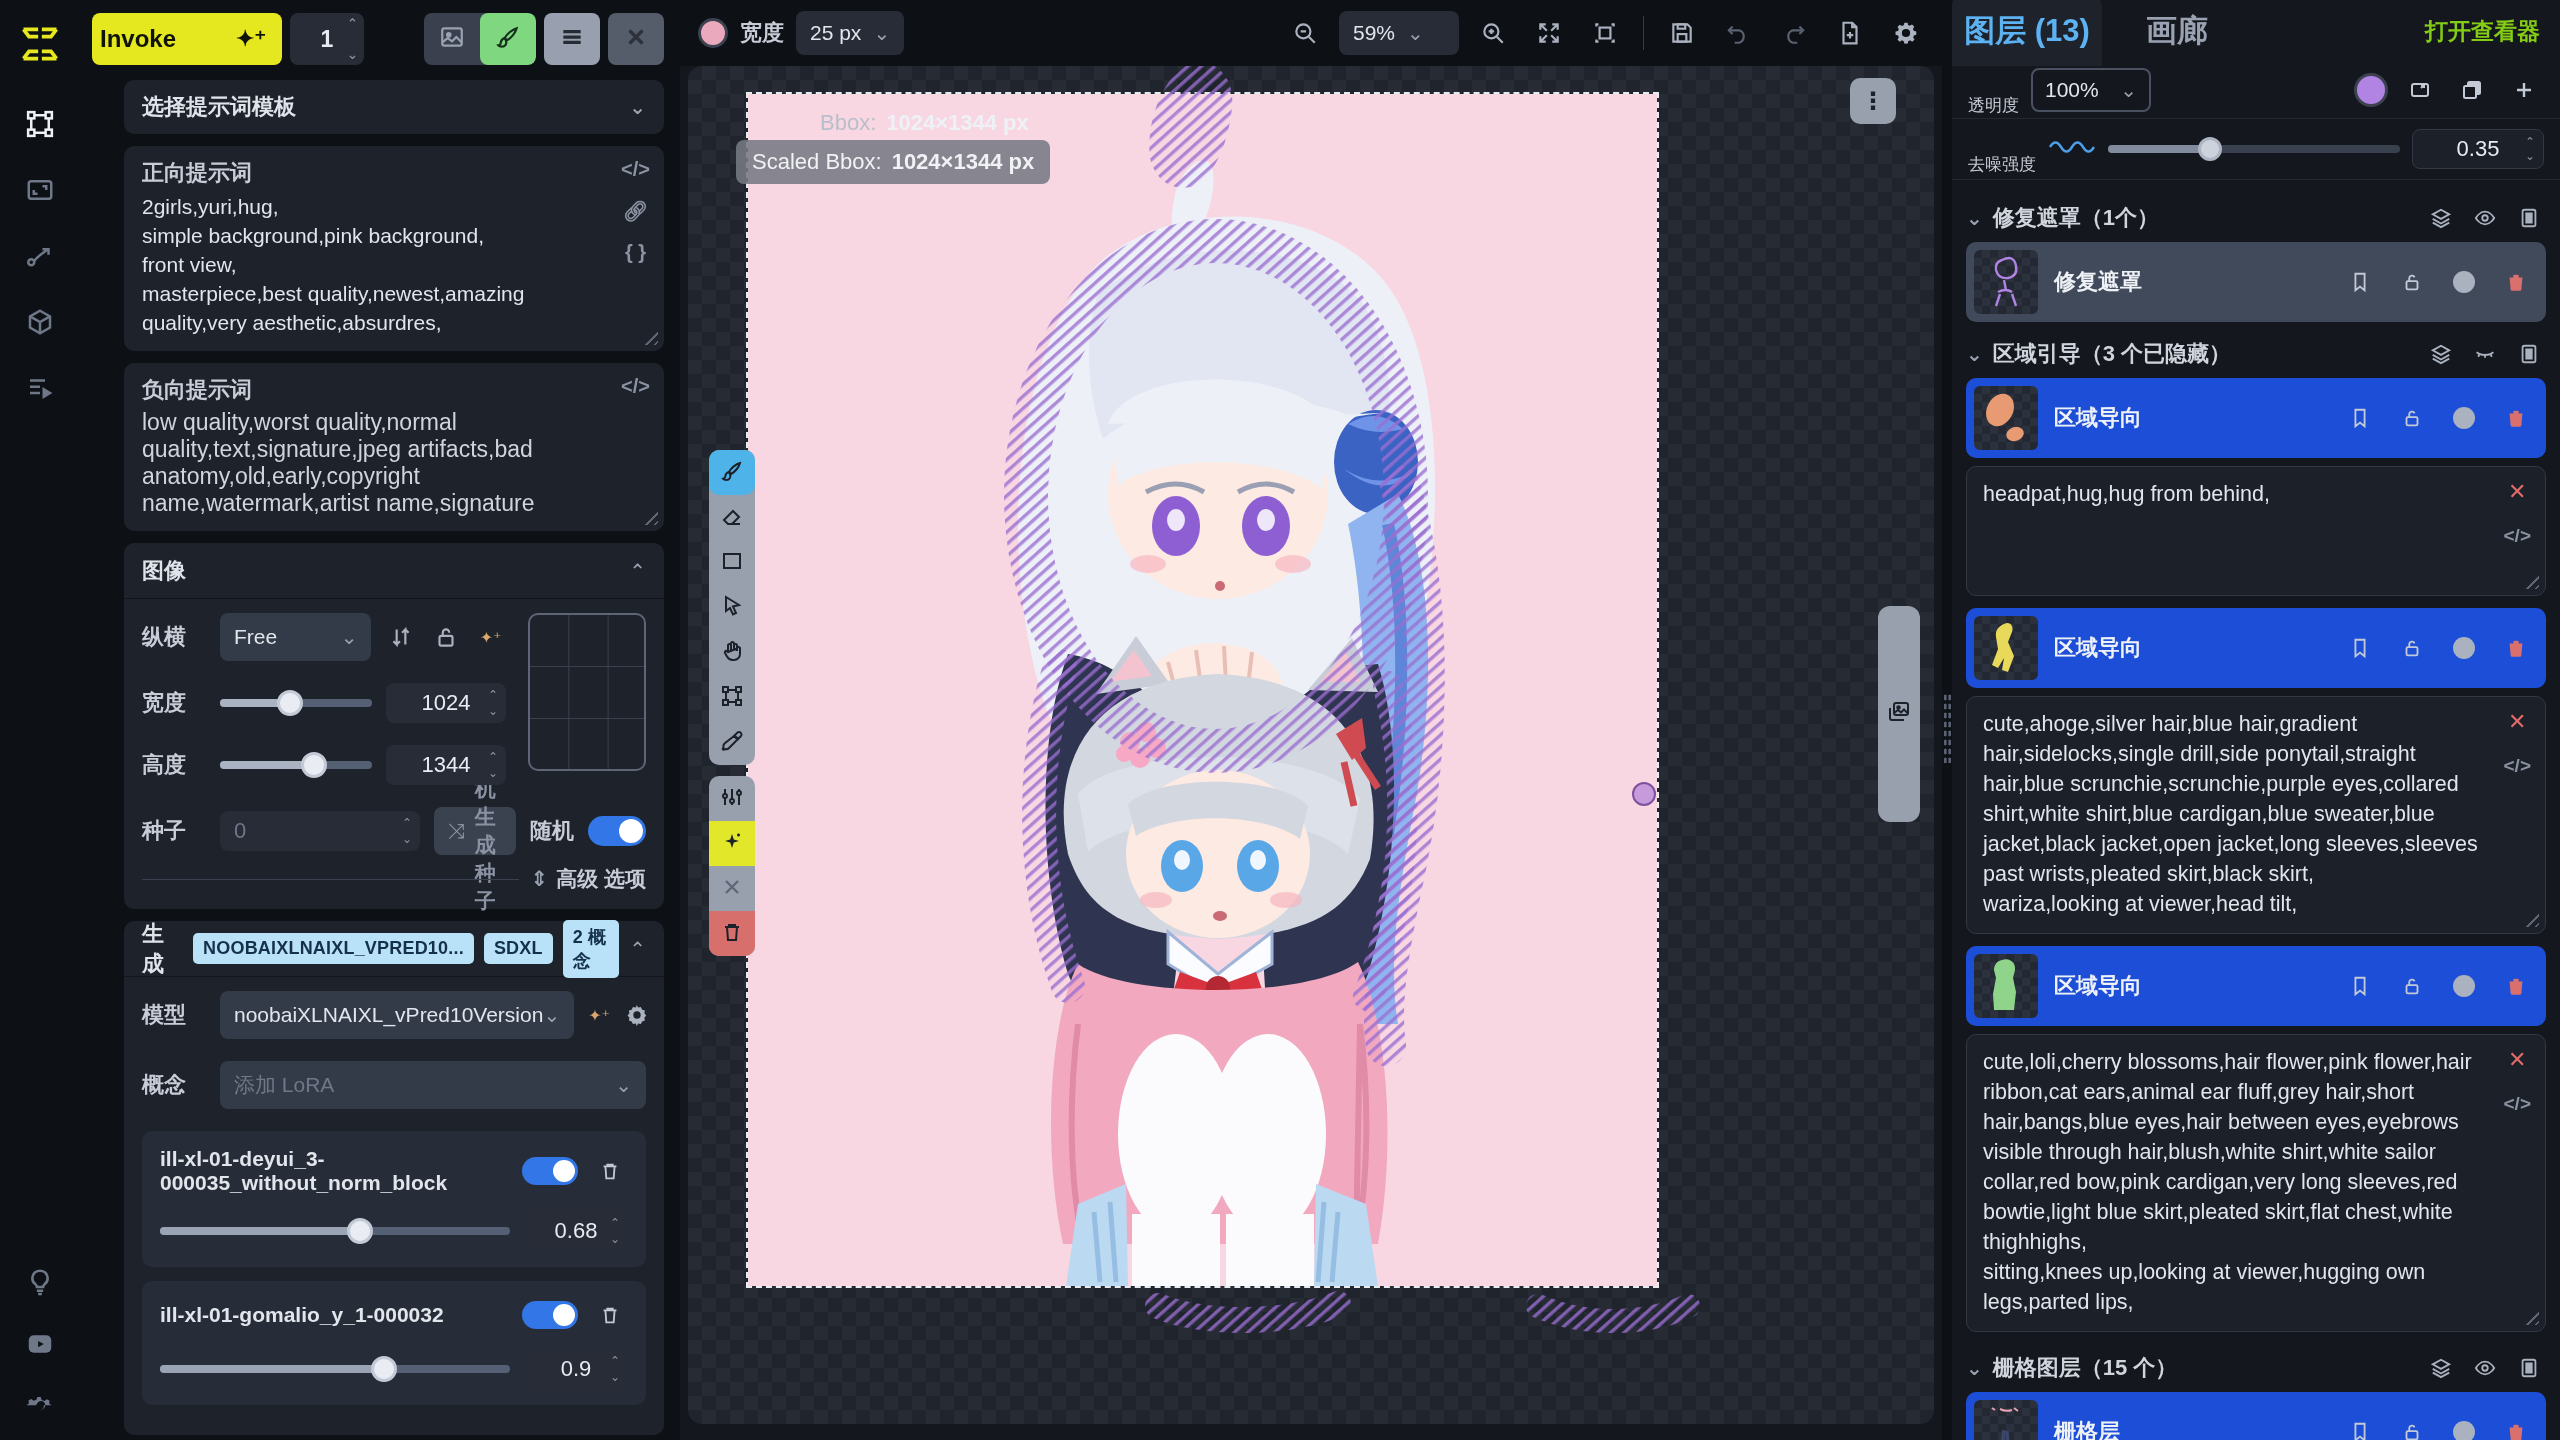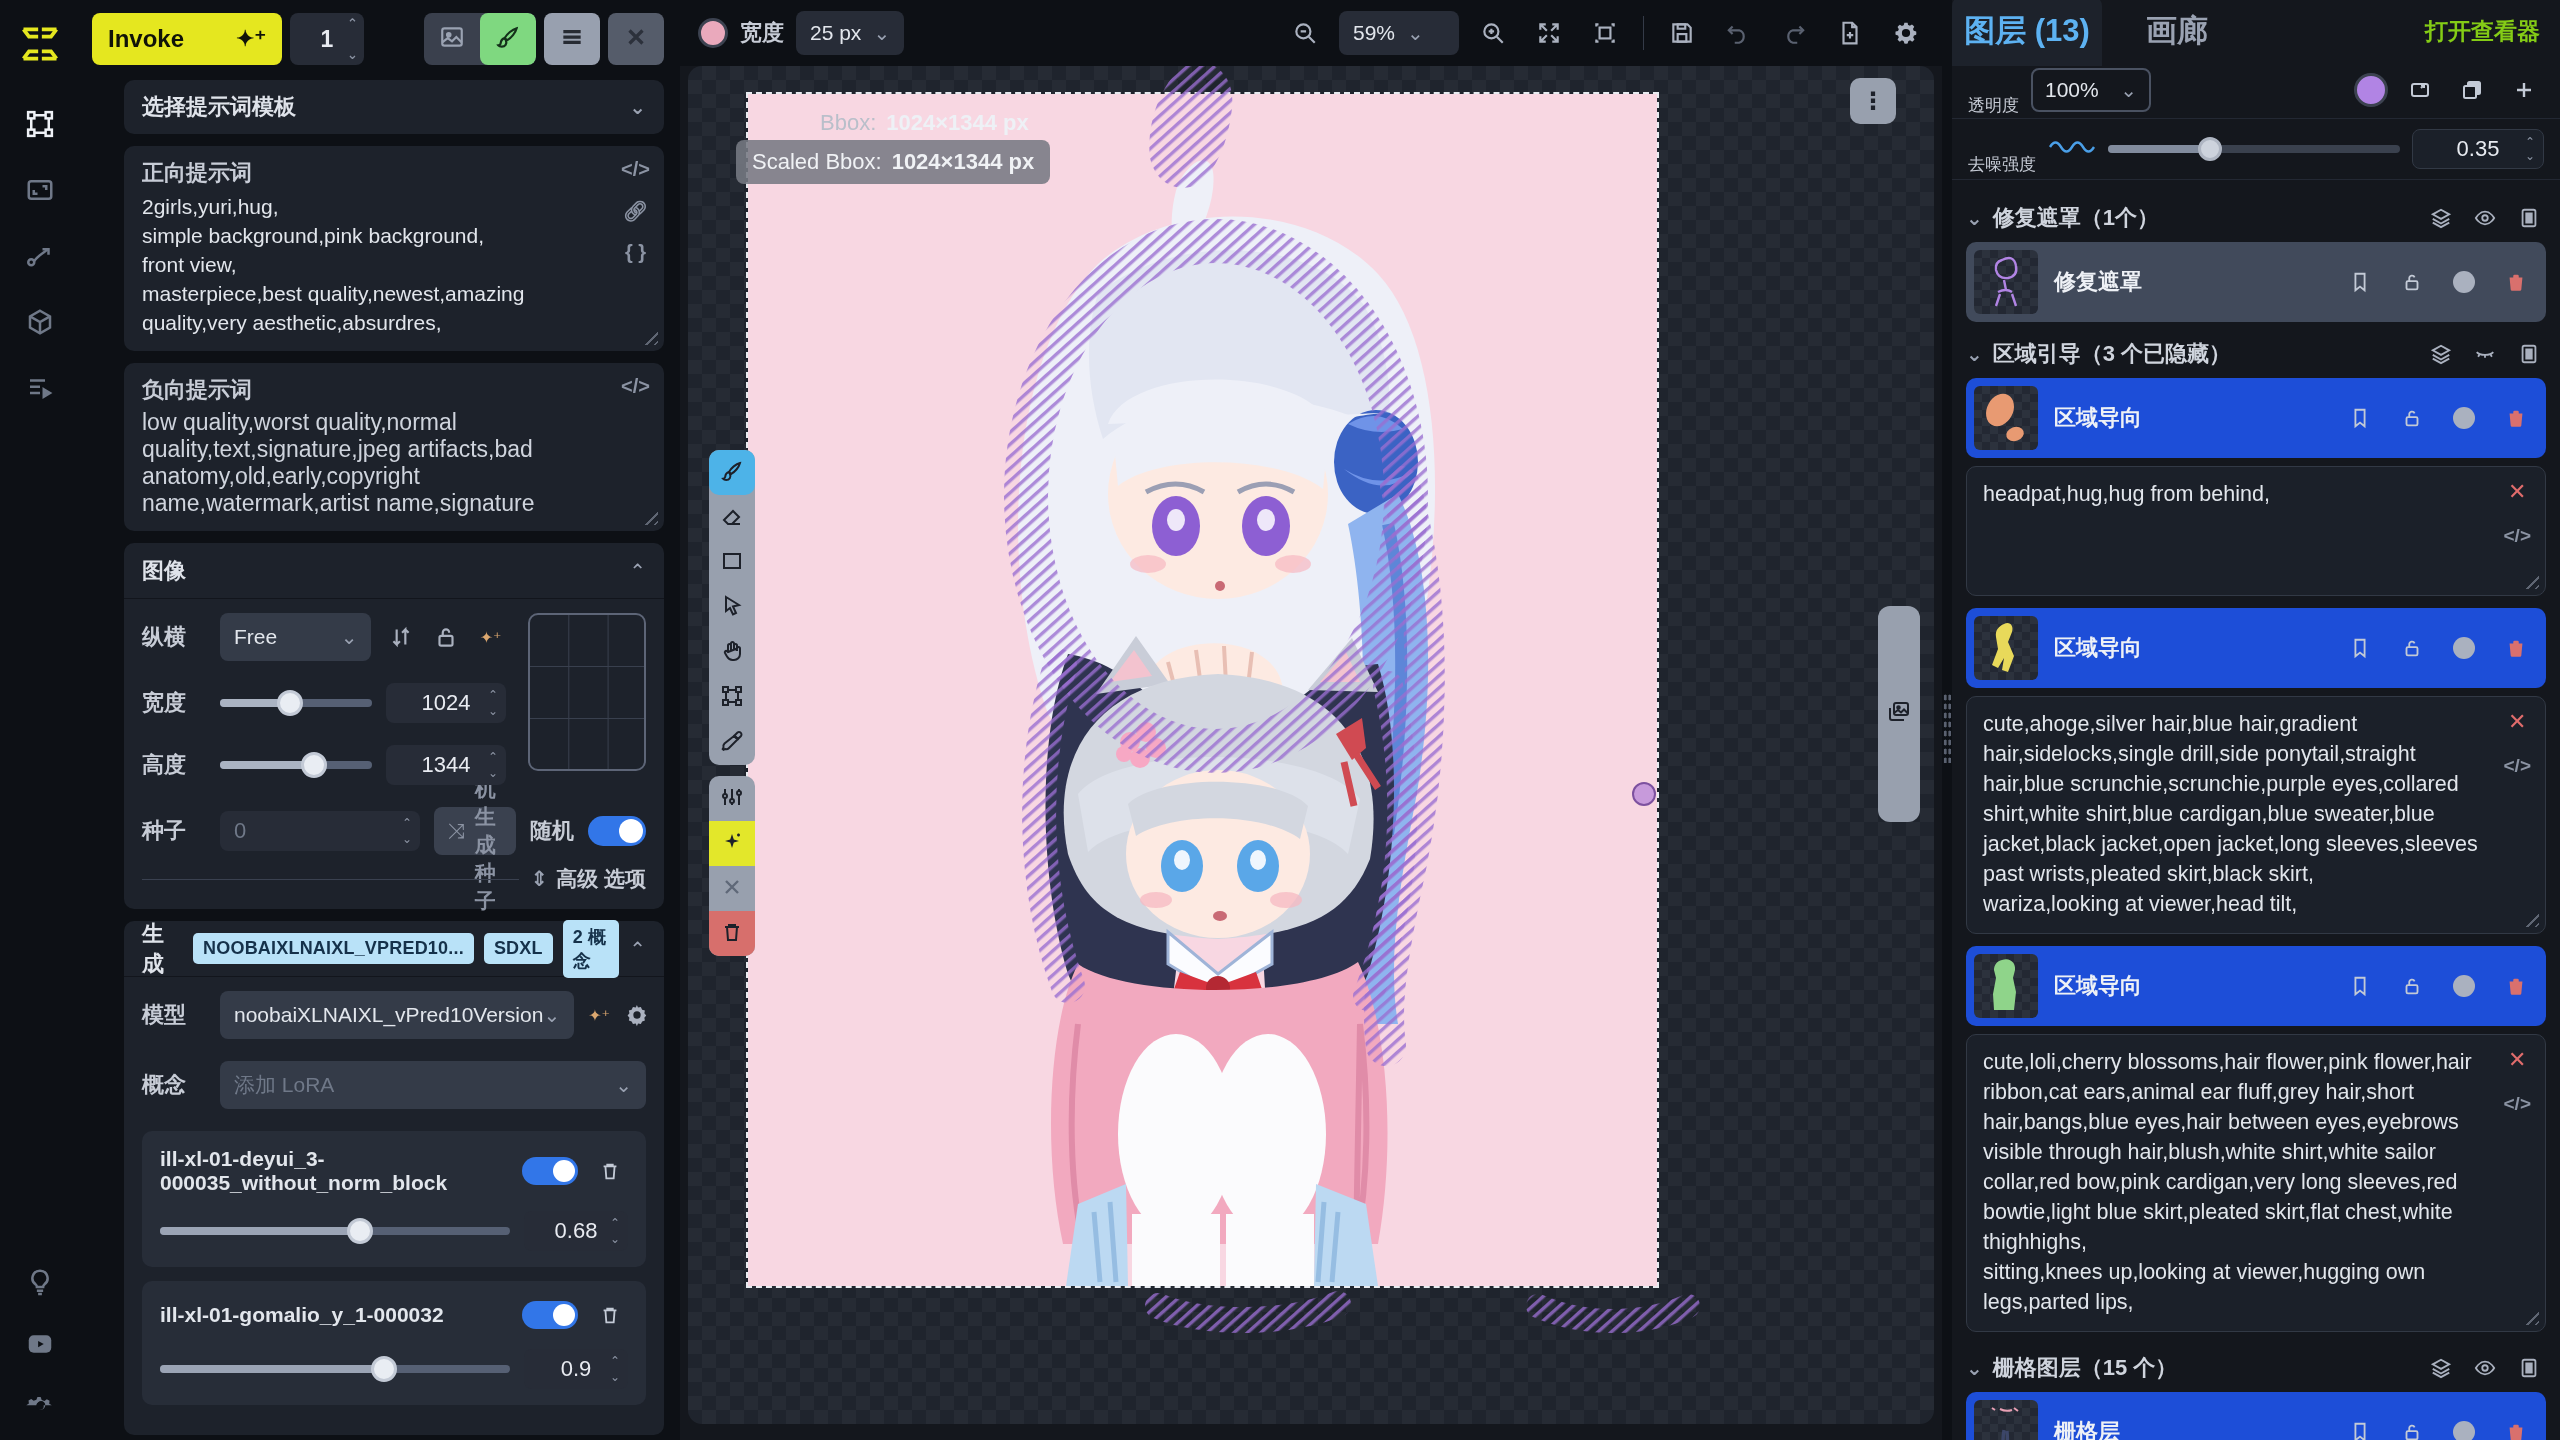--- a/index.html
+++ b/index.html
@@ -218,21 +218,21 @@
             <path d="M12 8.5A3.5 3.5 0 1 1 8.5 12 3.5 3.5 0 0 1 12 8.5zm9 3.5l-2.2-1.3.3-2.5-2.3-1.3-2 1.6-2.3-.9L11.6 5h-2.7l-.9 2.4-2.3.9-2-1.6L1.4 8l.3 2.5L-.5 12" transform="translate(1.5 0) scale(.95)"></path>
             <circle cx="12" cy="12" r="3" fill="#0d1015"></circle>
           </svg>
       </div>
     </div>
   </aside>
 
   <section class="left-panel">
 
     <div class="lp-header">
-      <button class="invoke-btn" style="border:none;">
+      <button class="invoke-btn" style="border:none;padding-left:8px;">
         <span>Invoke</span>
         <span class="spark">✦⁺</span>
       </button>
       <div class="queue-count">
         <span>1</span>
         <span class="steppers">
             <span>⌃</span>
             <span>⌄</span>
           </span>
       </div>

